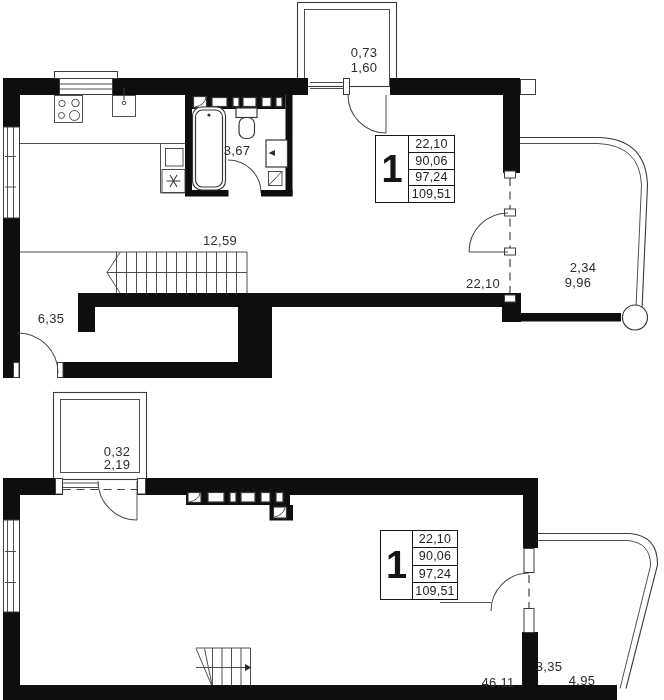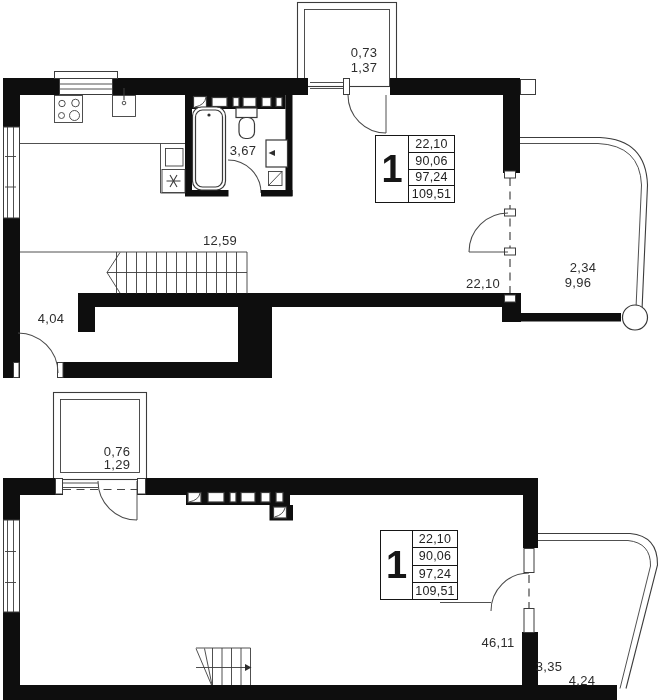--- a/index.html
+++ b/index.html
@@ -191,33 +191,33 @@
       <path class="thin t2" d="M196,648 H250.5 M250.5,648 V685"></path>
       <path class="thin t2" d="M212.5,648V685M222,648V685M231.5,648V685M241,648V685"></path>
       <path class="thin t2" d="M196,648.5 L211.5,685 M204.5,648.5 L212,685"></path>
       <path class="thin t2" d="M196,667.5 H246"></path>
       <path class="ink" d="M245,664 L251.5,667.5 L245,671 Z"></path>
     </g>
   </g>
 </svg>
 
 <div class="lbl" style="left:364px;top:52px">0,73</div>
-<div class="lbl" style="left:364px;top:67px">1,37</div>
-<div class="lbl" style="left:243px;top:150px">3,67</div>
+<div class="lbl" style="left:364px;top:67px">1,60</div>
+<div class="lbl" style="left:237px;top:150px">3,67</div>
 <div class="lbl" style="left:220px;top:240px">12,59</div>
-<div class="lbl" style="left:51px;top:318px">4,04</div>
+<div class="lbl" style="left:51px;top:318px">6,35</div>
 <div class="lbl" style="left:483px;top:283px">22,10</div>
 <div class="lbl" style="left:583px;top:267px">2,34</div>
 <div class="lbl" style="left:578px;top:282px">9,96</div>
 
-<div class="lbl" style="left:117px;top:451px">0,76</div>
-<div class="lbl" style="left:117px;top:464px">1,29</div>
-<div class="lbl" style="left:498px;top:642px">46,11</div>
+<div class="lbl" style="left:117px;top:451px">0,32</div>
+<div class="lbl" style="left:117px;top:464px">2,19</div>
+<div class="lbl" style="left:498px;top:682px">46,11</div>
 <div class="lbl" style="left:549px;top:666px">3,35</div>
-<div class="lbl" style="left:582px;top:680px">4,24</div>
+<div class="lbl" style="left:582px;top:680px">4,95</div>
 
 <div class="infobox" style="left:375px;top:135px;width:80px;height:68px;">
   <div class="num" style="width:32px;">1</div>
   <div class="rows">
     <div class="row">22,10</div>
     <div class="row">90,06</div>
     <div class="row">97,24</div>
     <div class="row">109,51</div>
   </div>
 </div>

